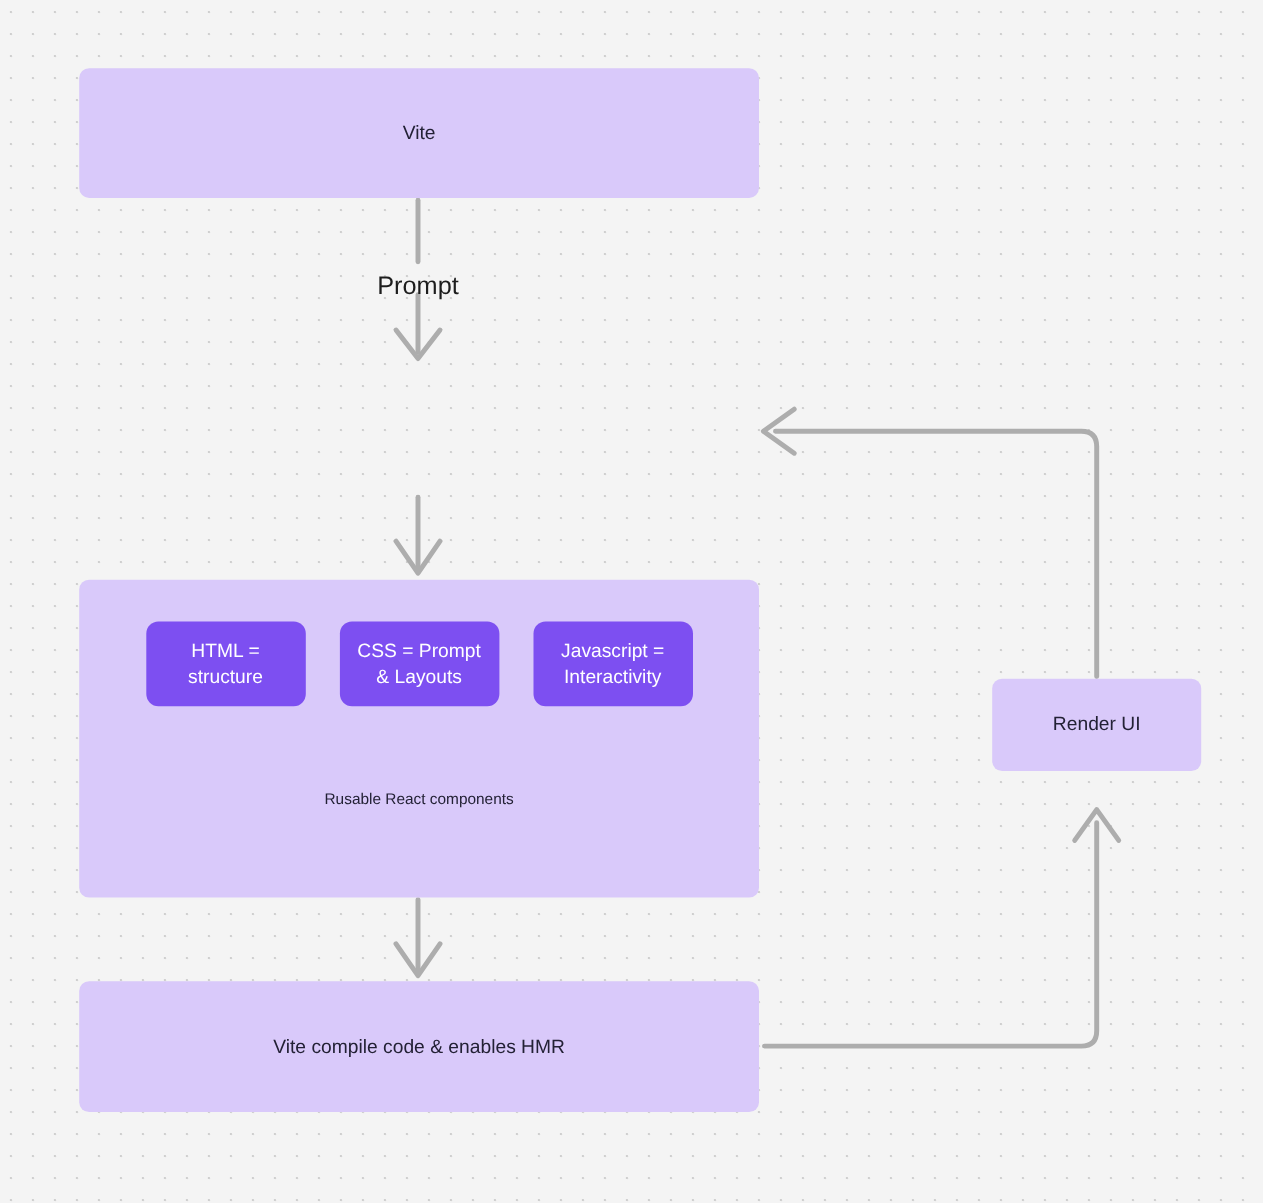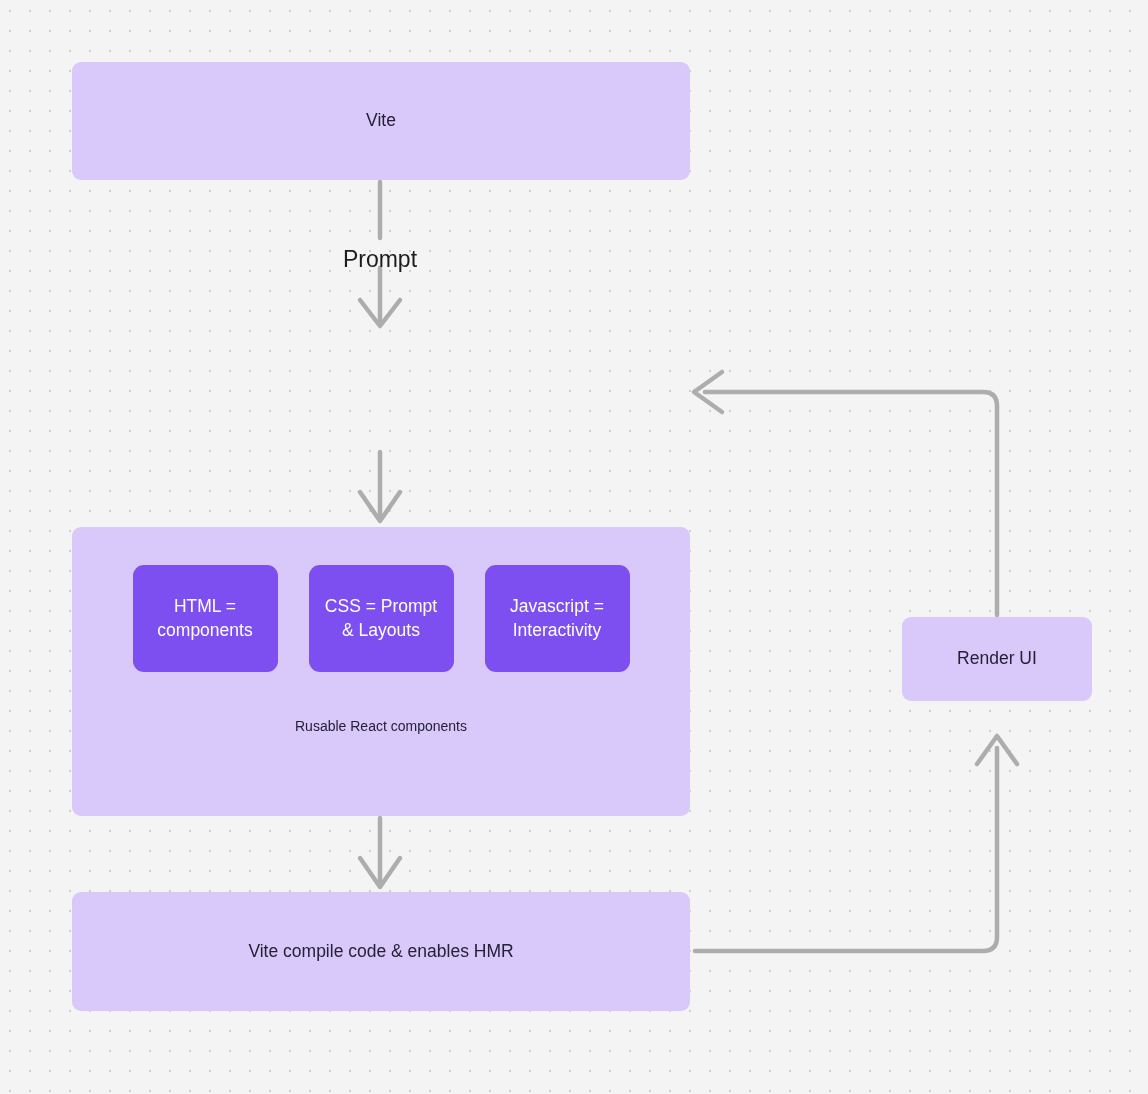--- a/index.html
+++ b/index.html
@@ -59,21 +59,21 @@
     position: absolute;
     left: 0;
     top: 38px;
     width: 618px;
     display: flex;
     justify-content: center;
     gap: 31px;
   }
   .chip {
     width: 145px;
-    height: 107px;
+    height: 77px;
     background: #7d4ff1;
     border-radius: 11px;
     color: #ffffff;
     font-size: 17.5px;
     line-height: 1.36;
     display: flex;
     align-items: center;
     justify-content: center;
     text-align: center;
     padding: 0 8px;
@@ -138,21 +138,21 @@
     <span>Vite</span>
   </div>
 
 
   <div class="node node-components">
     <div class="chip-row">
 
       <div class="chip">
         <span>
           <span>HTML =</span>
-          <span>components</span>
+          <span>structure</span>
         </span>
       </div>
 
       <div class="chip">
         <span>
           <span>CSS = Prompt</span>
           <span>&amp; Layouts</span>
         </span>
       </div>
 

